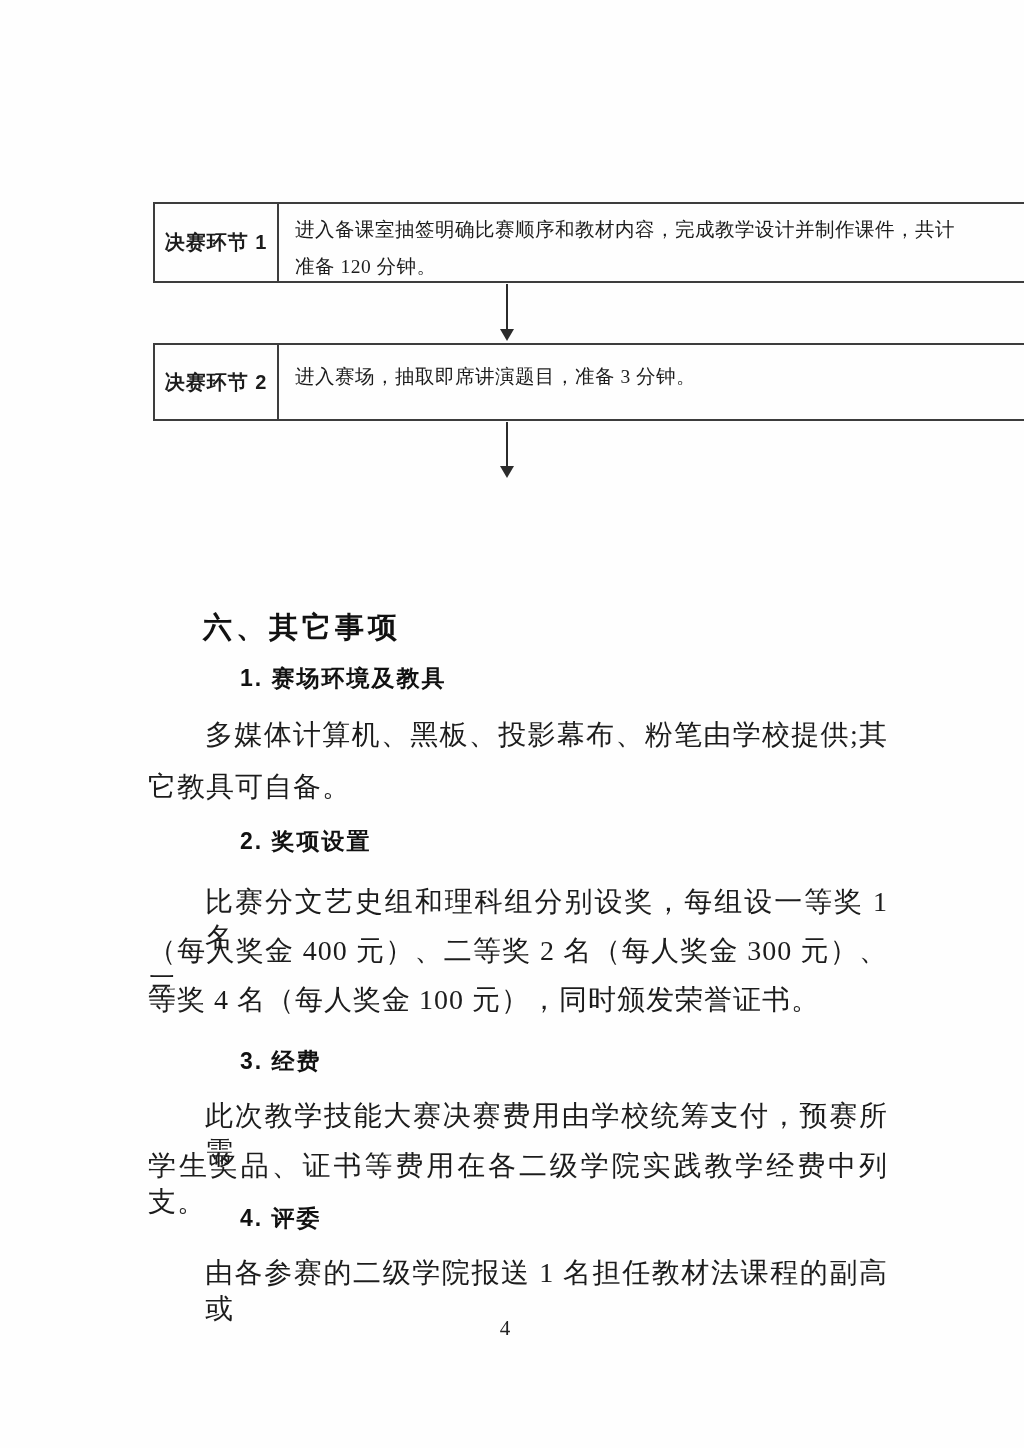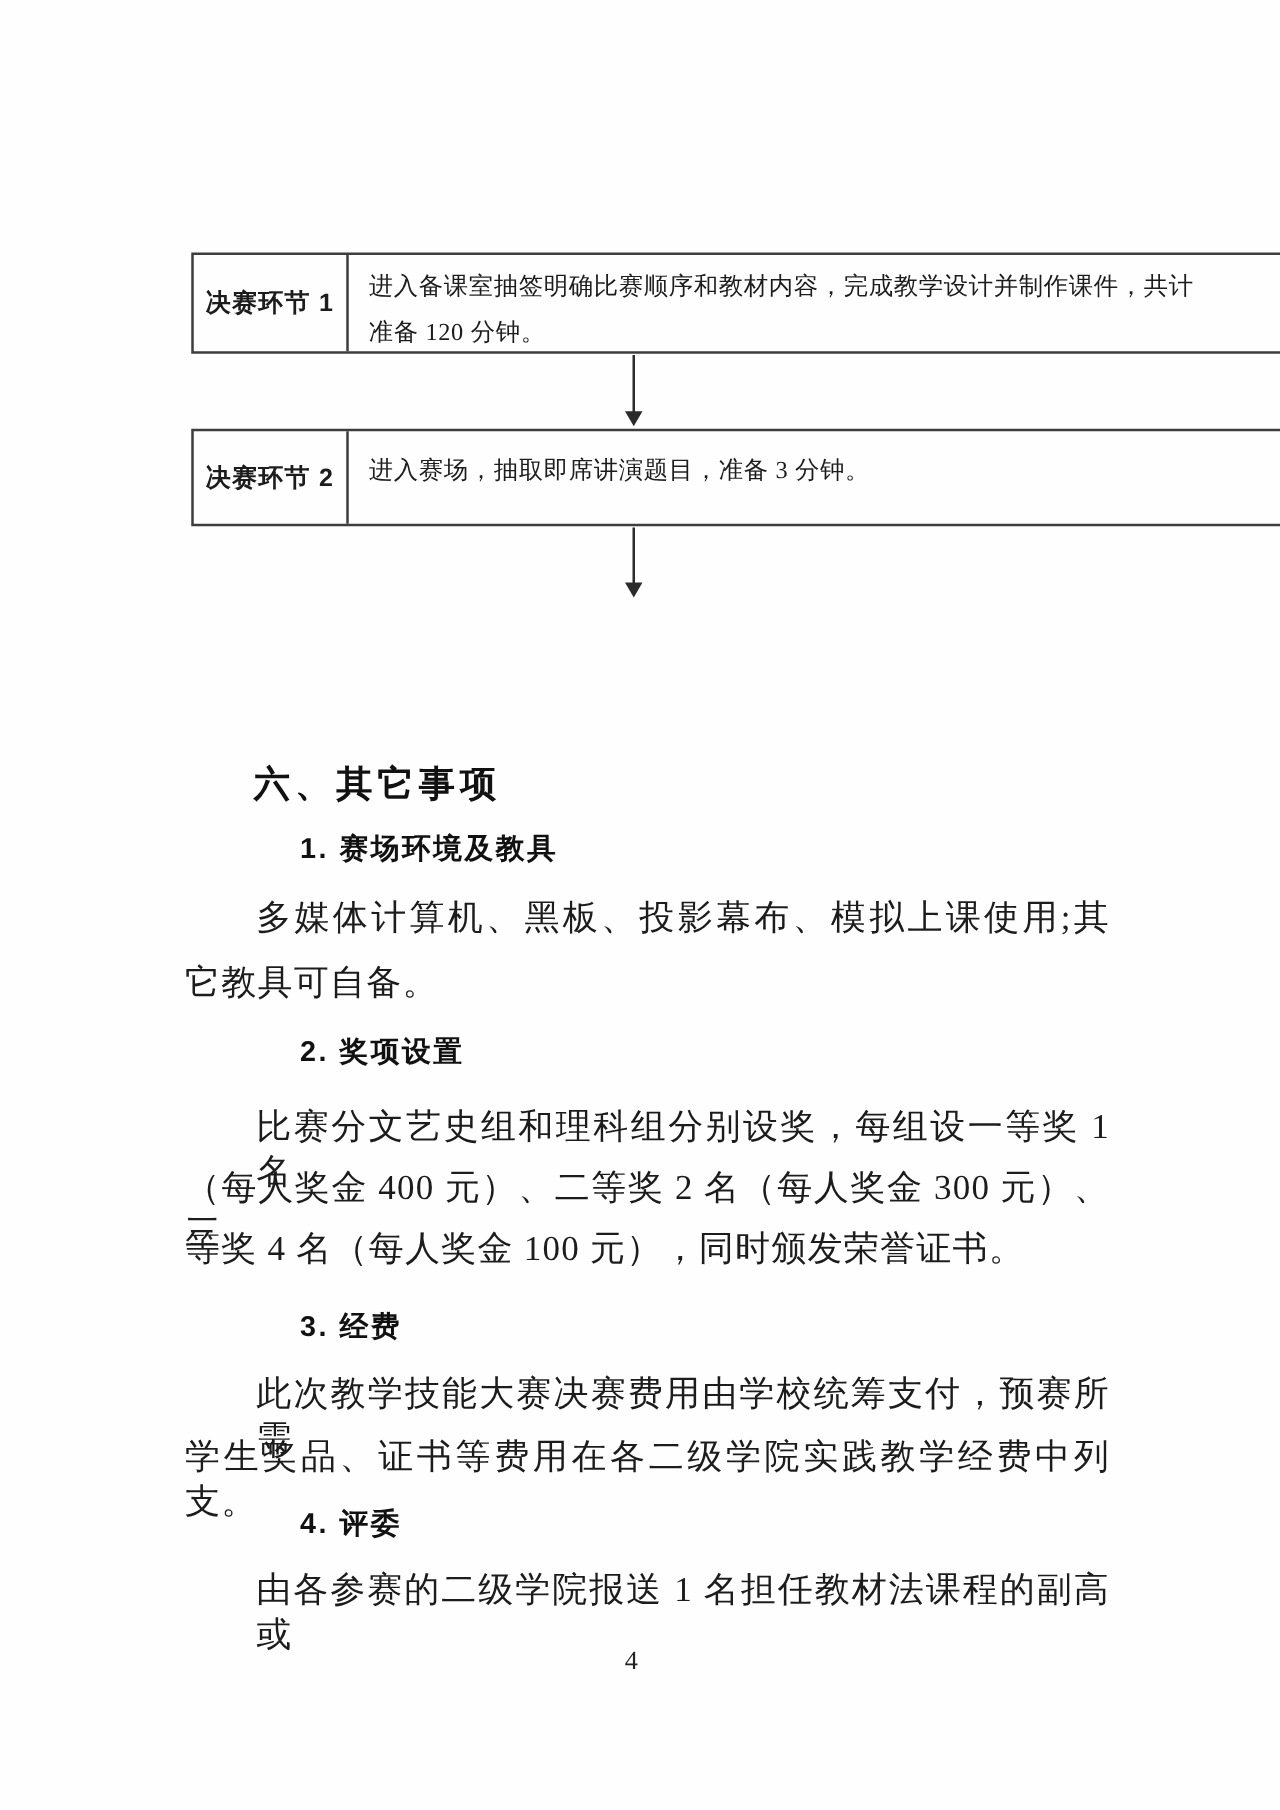--- a/index.html
+++ b/index.html
@@ -89,21 +89,21 @@
     </div>
   </div>
 
   <div class="arrow-stem" style="top:422px; height:45px;"></div>
   <div class="arrow-head" style="top:466px;"></div>
 
 
   <div class="h-main" style="top:608px;">六、其它事项</div>
 
   <div class="h-sub" style="top:663px;">1. 赛场环境及教具</div>
-  <div class="line indent" style="top:717px;">多媒体计算机、黑板、投影幕布、模拟上课使用;其</div>
+  <div class="line indent" style="top:717px;">多媒体计算机、黑板、投影幕布、粉笔由学校提供;其</div>
   <div class="line last" style="top:769px;">它教具可自备。</div>
 
   <div class="h-sub" style="top:826px;">2. 奖项设置</div>
   <div class="line indent" style="top:884px;">比赛分文艺史组和理科组分别设奖，每组设一等奖 1 名</div>
   <div class="line" style="top:933px;">（每人奖金 400 元）、二等奖 2 名（每人奖金 300 元）、三</div>
   <div class="line last" style="top:982px;">等奖 4 名（每人奖金 100 元），同时颁发荣誉证书。</div>
 
   <div class="h-sub" style="top:1046px;">3. 经费</div>
   <div class="line indent" style="top:1098px;">此次教学技能大赛决赛费用由学校统筹支付，预赛所需</div>
   <div class="line last" style="top:1148px;">学生奖品、证书等费用在各二级学院实践教学经费中列支。</div>

